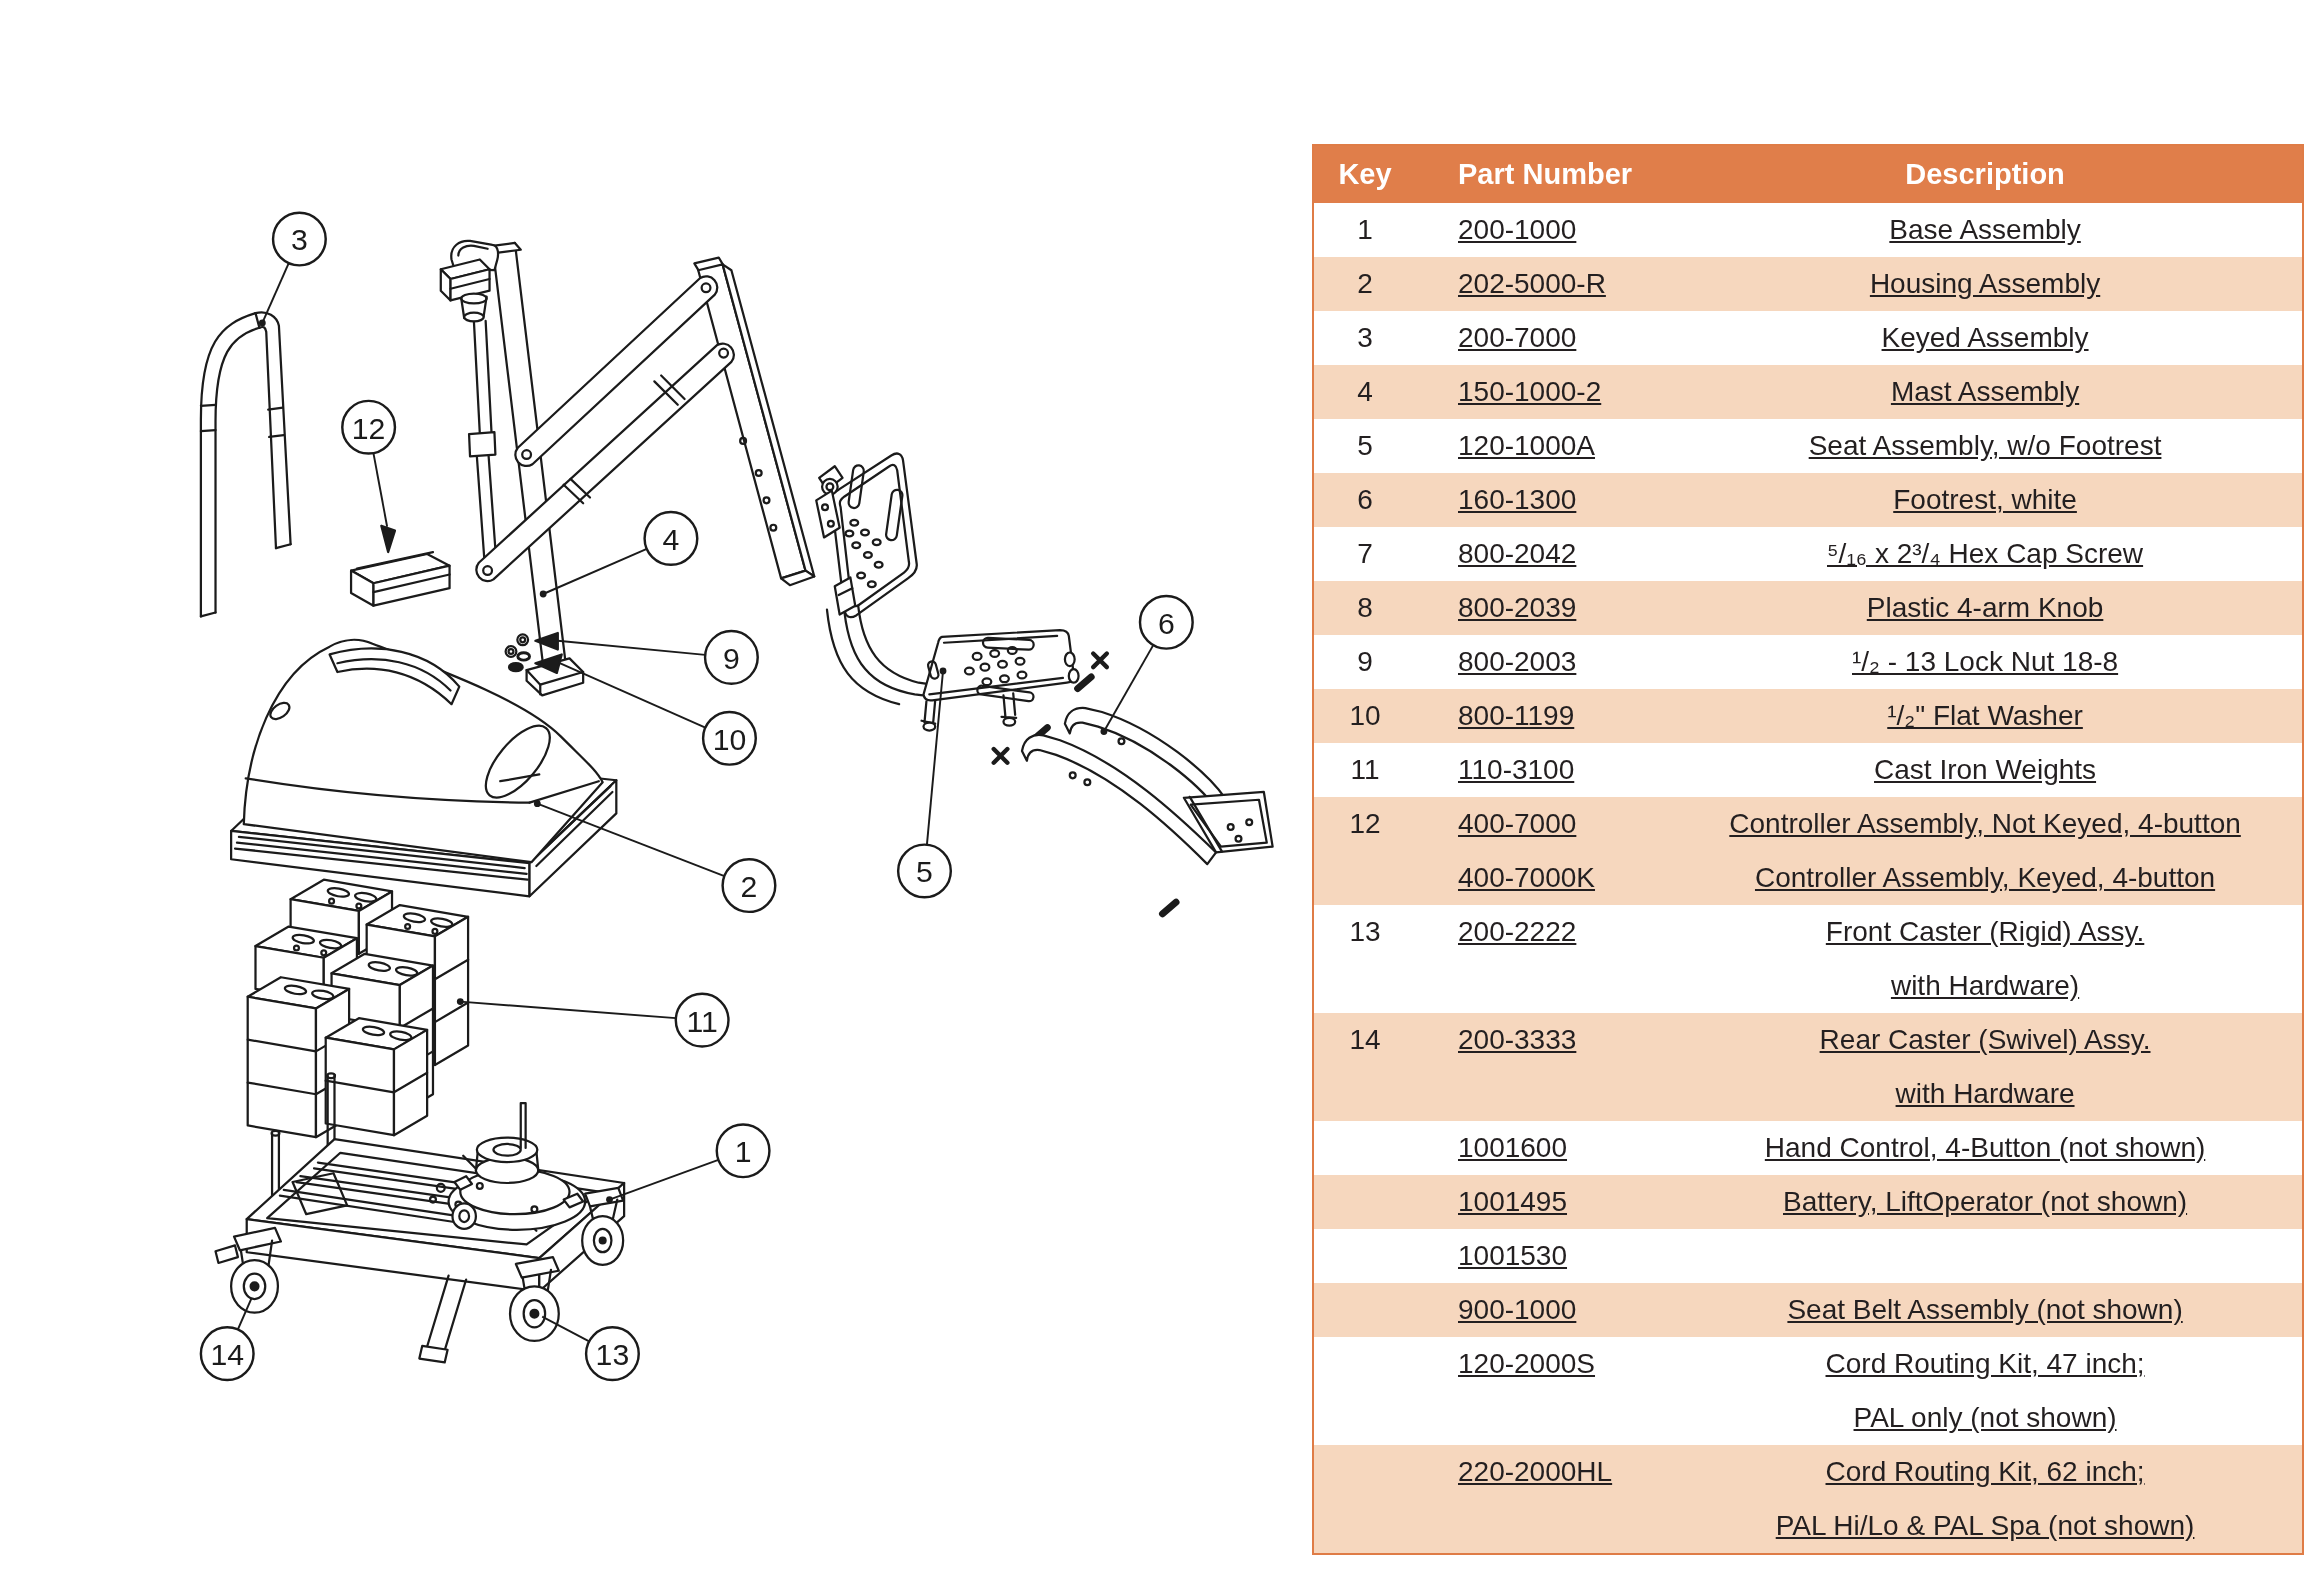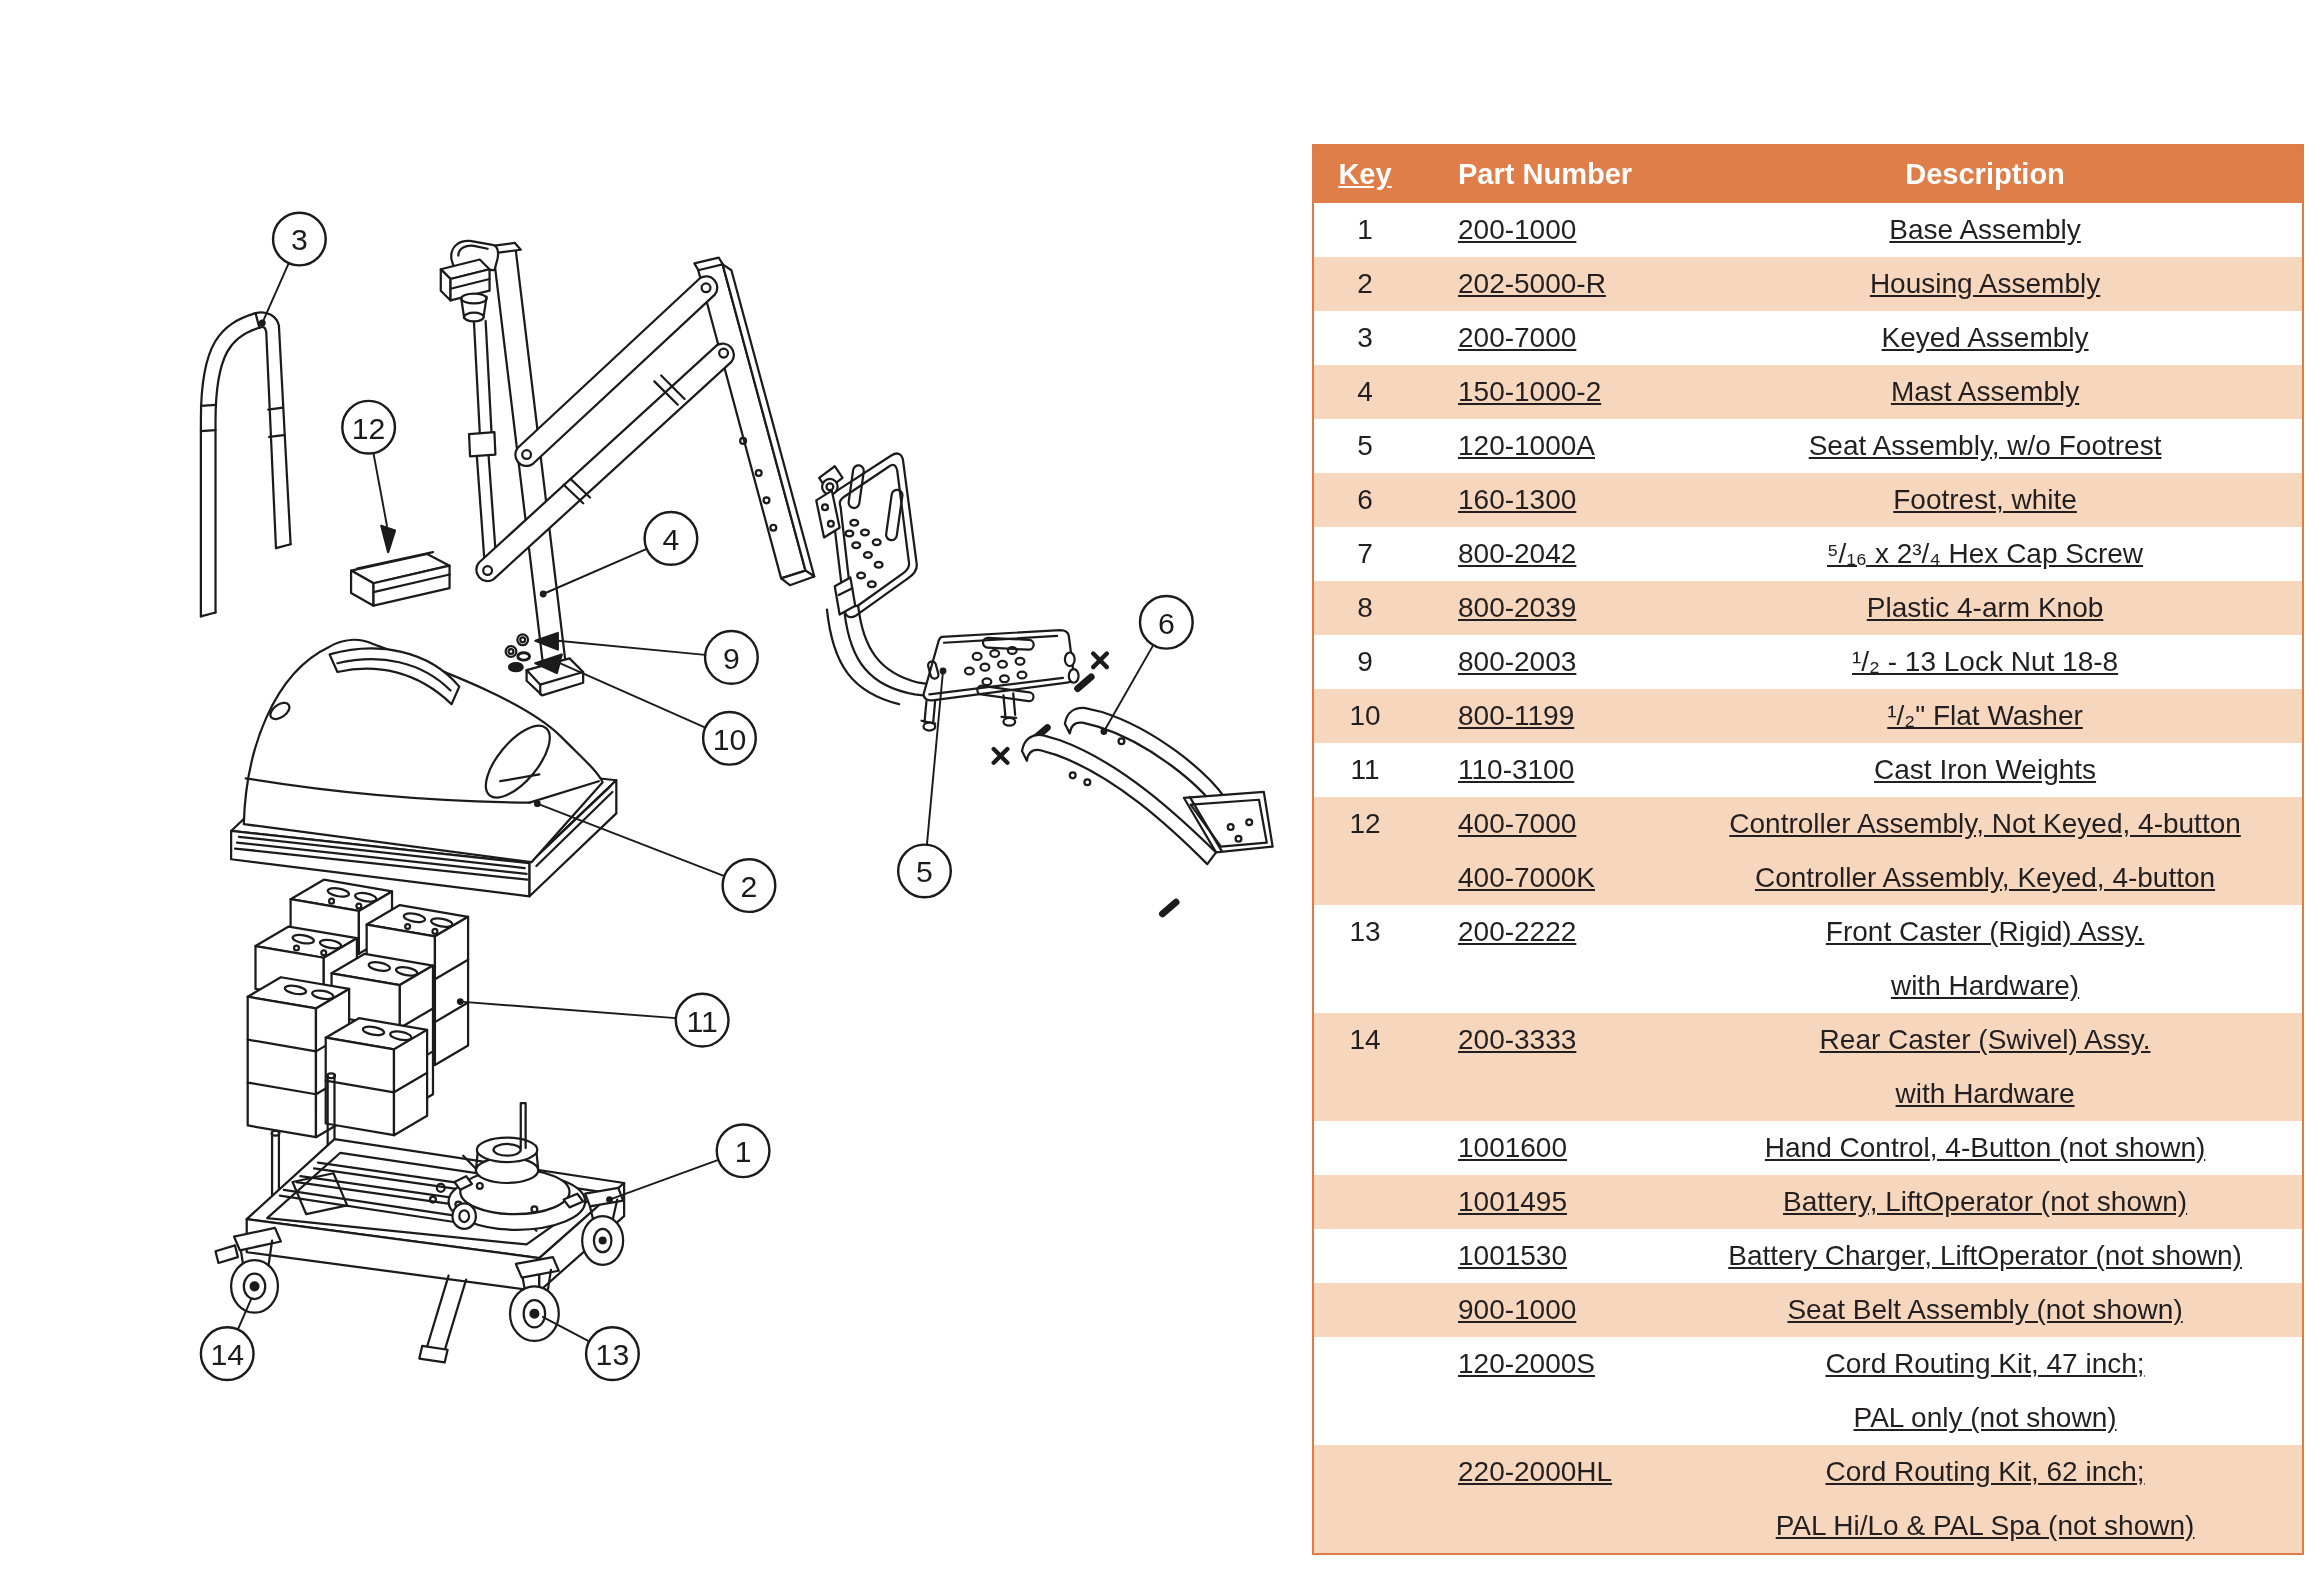--- a/index.html
+++ b/index.html
@@ -19,21 +19,21 @@
   }
   .t-header{
     display:flex;height:57px;background:#E07E4A;color:#ffffff;
     font-size:29px;font-weight:bold;align-items:center;
   }
   .t-row{display:flex;font-size:28px;align-items:flex-start;}
   .t-row.alt{background:#F6D7BE;}
   .c-key{width:102px;text-align:center;flex:none;}
   .c-part{width:258px;padding-left:42px;box-sizing:border-box;flex:none;}
   .c-desc{flex:1;padding-right:5.9px;text-align:center;}
-  .t-header .c-key{line-height:57px;text-decoration:underline;}
+  .t-header .c-key{line-height:57px;}
   .t-header .c-part,.t-header .c-desc{line-height:57px;}
   .cell-lines{display:flex;flex-direction:column;text-decoration:underline;}
   .line{height:54px;line-height:54px;white-space:nowrap;}
 </style>
 </head>
 <body>
 
 <div class="screen">
 
   <div class="diagram">
@@ -521,23 +521,20 @@
           </div>
           <div class="c-desc cell-lines">
             <div class="line">Battery, LiftOperator (not shown)</div>
           </div>
         </div>
         <div class="t-row">
           <div class="c-key line"></div>
           <div class="c-part cell-lines">
             <div class="line">1001530</div>
           </div>
-          <div class="c-desc cell-lines">
-            <div class="line">Battery Charger, LiftOperator (not shown)</div>
-          </div>
         </div>
         <div class="t-row alt">
           <div class="c-key line"></div>
           <div class="c-part cell-lines">
             <div class="line">900-1000</div>
           </div>
           <div class="c-desc cell-lines">
             <div class="line">Seat Belt Assembly (not shown)</div>
           </div>
         </div>

